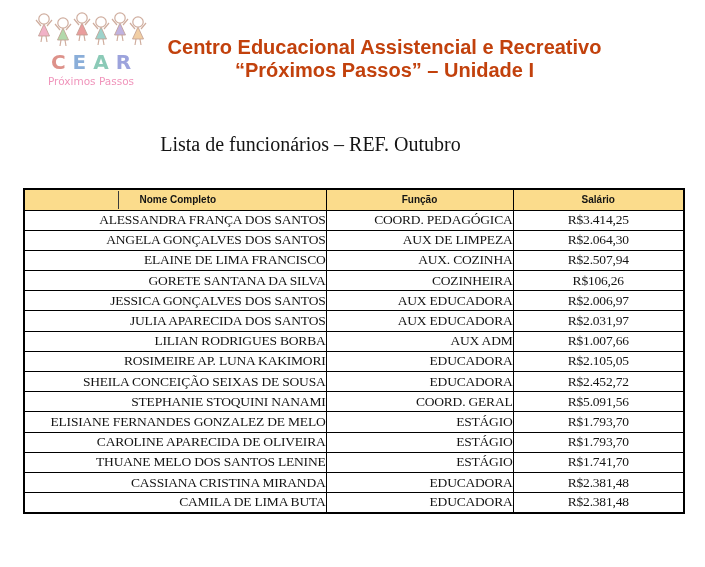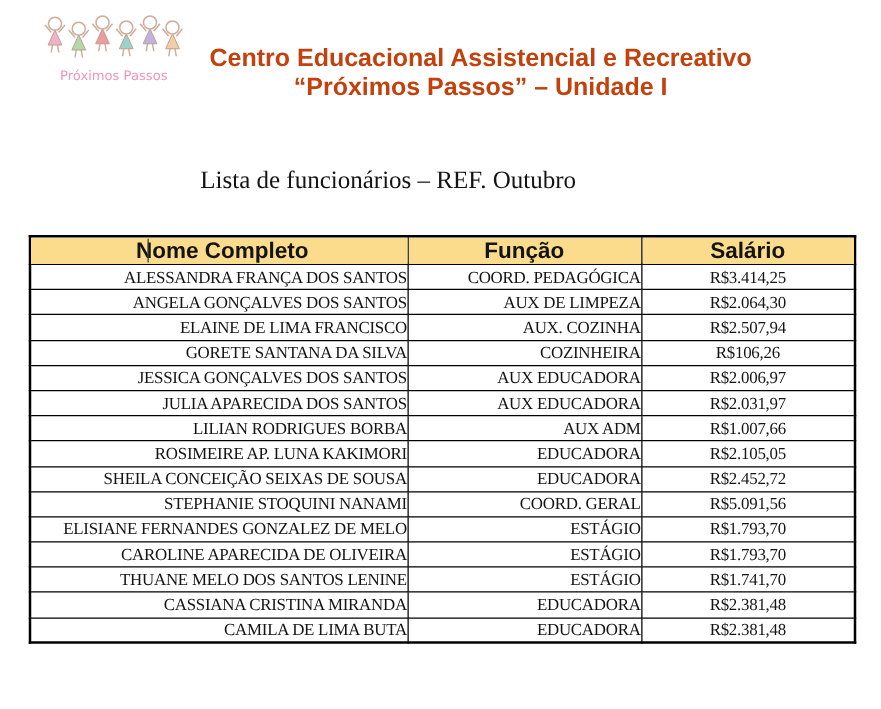--- a/index.html
+++ b/index.html
@@ -78,21 +78,21 @@
   table.staff th, table.staff td {
     border: 1.5px solid #000;
     overflow: hidden;
     white-space: nowrap;
   }
   table.staff th {
     position: relative;
     height: 21px;
     font-family: "Liberation Sans", sans-serif;
     font-weight: bold;
-    font-size: 18px;
+    font-size: 10px;
     color: #141414;
     text-align: center;
   }
   table.staff td {
     height: 20.2px;
     font-family: "Liberation Serif", serif;
     font-size: 13.5px;
     letter-spacing: -0.2px;
     color: #141414;
   }
@@ -148,20 +148,21 @@
           <circle cx="0" cy="0" r="5.2" fill="#ffffff"></circle>
         </g>
         <g transform="translate(106,16)">
           <path d="M-3 7 L-8 1 M3 7 L8 1"></path>
             <path d="M-2 17 L-3 23 M2 17 L3 23"></path>
           <path d="M-5.5 17 L0 5 L5.5 17 Z" stroke="#b78f80" stroke-width="0.8" fill="#f0c898"></path>
           <circle cx="0" cy="0" r="5.2" fill="#ffffff"></circle>
         </g>
       </g>
     </svg>
+    <div class="logo-acronym"><span style="color: rgb(217, 131, 123);">C</span><span style="color: rgb(123, 163, 212);">E</span><span style="color: rgb(124, 195, 174);">A</span><span style="color: rgb(143, 151, 216);">R</span></div>
     <div class="logo-tagline" style="color: rgb(238, 134, 178);">Próximos Passos</div>
   </div>
 
   <div class="org-name" style="color: #c2410c;">
     <div>Centro Educacional Assistencial e Recreativo</div>
     <div>“Próximos Passos” – Unidade I</div>
   </div>
 
   <h1 class="doc-title">Lista de funcionários – REF. Outubro</h1>
 

